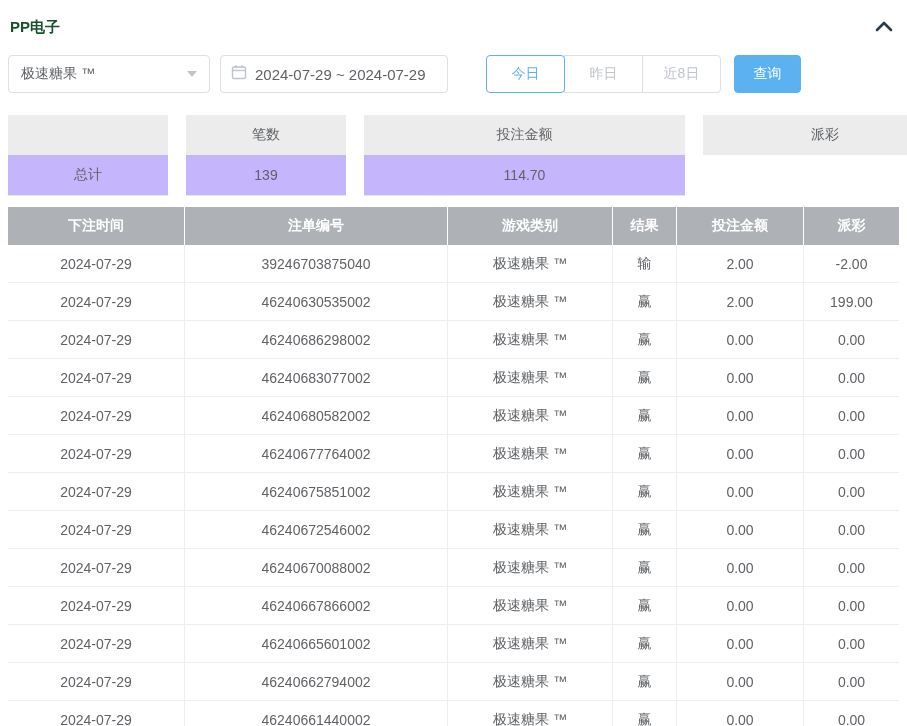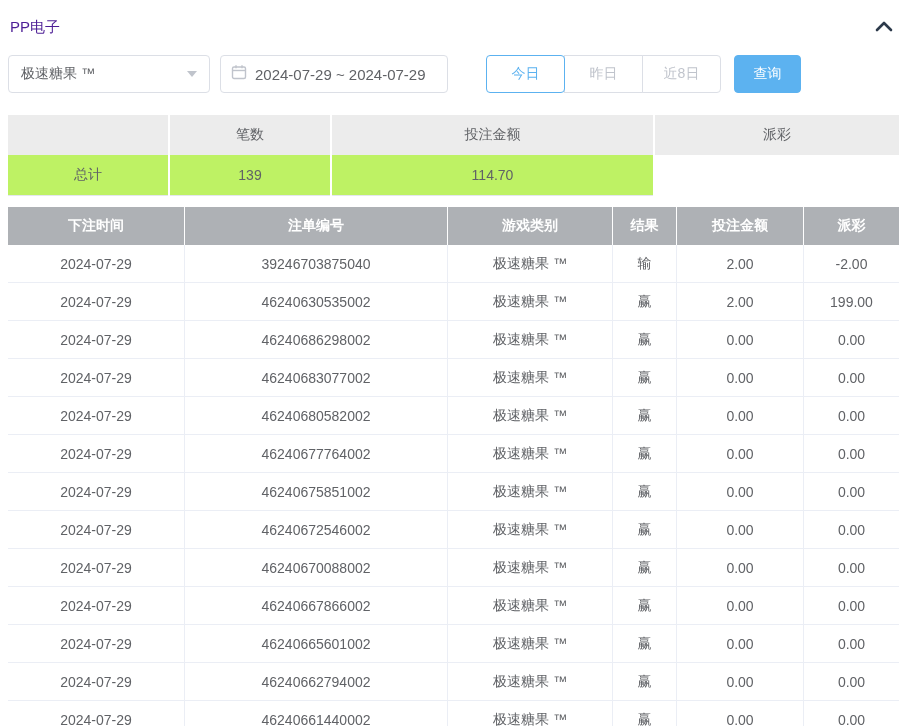--- a/index.html
+++ b/index.html
@@ -12,21 +12,21 @@
   }
   .page { width: 907px; padding: 0 8px; position: relative; }
 
   
   .panel-header {
     height: 48px;
     display: flex; align-items: center; justify-content: space-between;
     padding-top: 6px;
   }
   .panel-title {
-    font-size: 15px; font-weight: normal; color: #4c1d95;
+    font-size: 15px; font-weight: bold; color: #14532d;
     padding-left: 2px;
   }
   .collapse-btn {
     background: none; border: none; cursor: pointer;
     padding: 2px 4px; margin-right: 2px;
     display: flex; align-items: center;
   }
 
   
   .toolbar {
@@ -76,28 +76,28 @@
     border-radius: 4px;
     color: #fff; font-size: 14px; cursor: pointer;
     font-family: inherit;
   }
 
   
   .summary-table { margin-top: 22px; width: 891px; }
   .summary-row {
     display: grid;
     grid-template-columns: 160px 160px 321px 244px;
-    column-gap: 2px;
+    column-gap: 18px;
   }
   .summary-row.head .cell {
     background: var(--summary-head-bg, #ececec);
     height: 40px;
   }
   .summary-row.body .cell {
-    background: #bef264; height: 41px;
+    background: #c4b5fd; height: 41px;
     border-bottom: 1px solid #e4e7ed;
   }
   .summary-table .cell {
     display: flex; align-items: center; justify-content: center;
     font-size: 14px; color: #606266;
   }
 
   
   .records-table { margin-top: 11px; width: 891px; }
   .rec-row {

